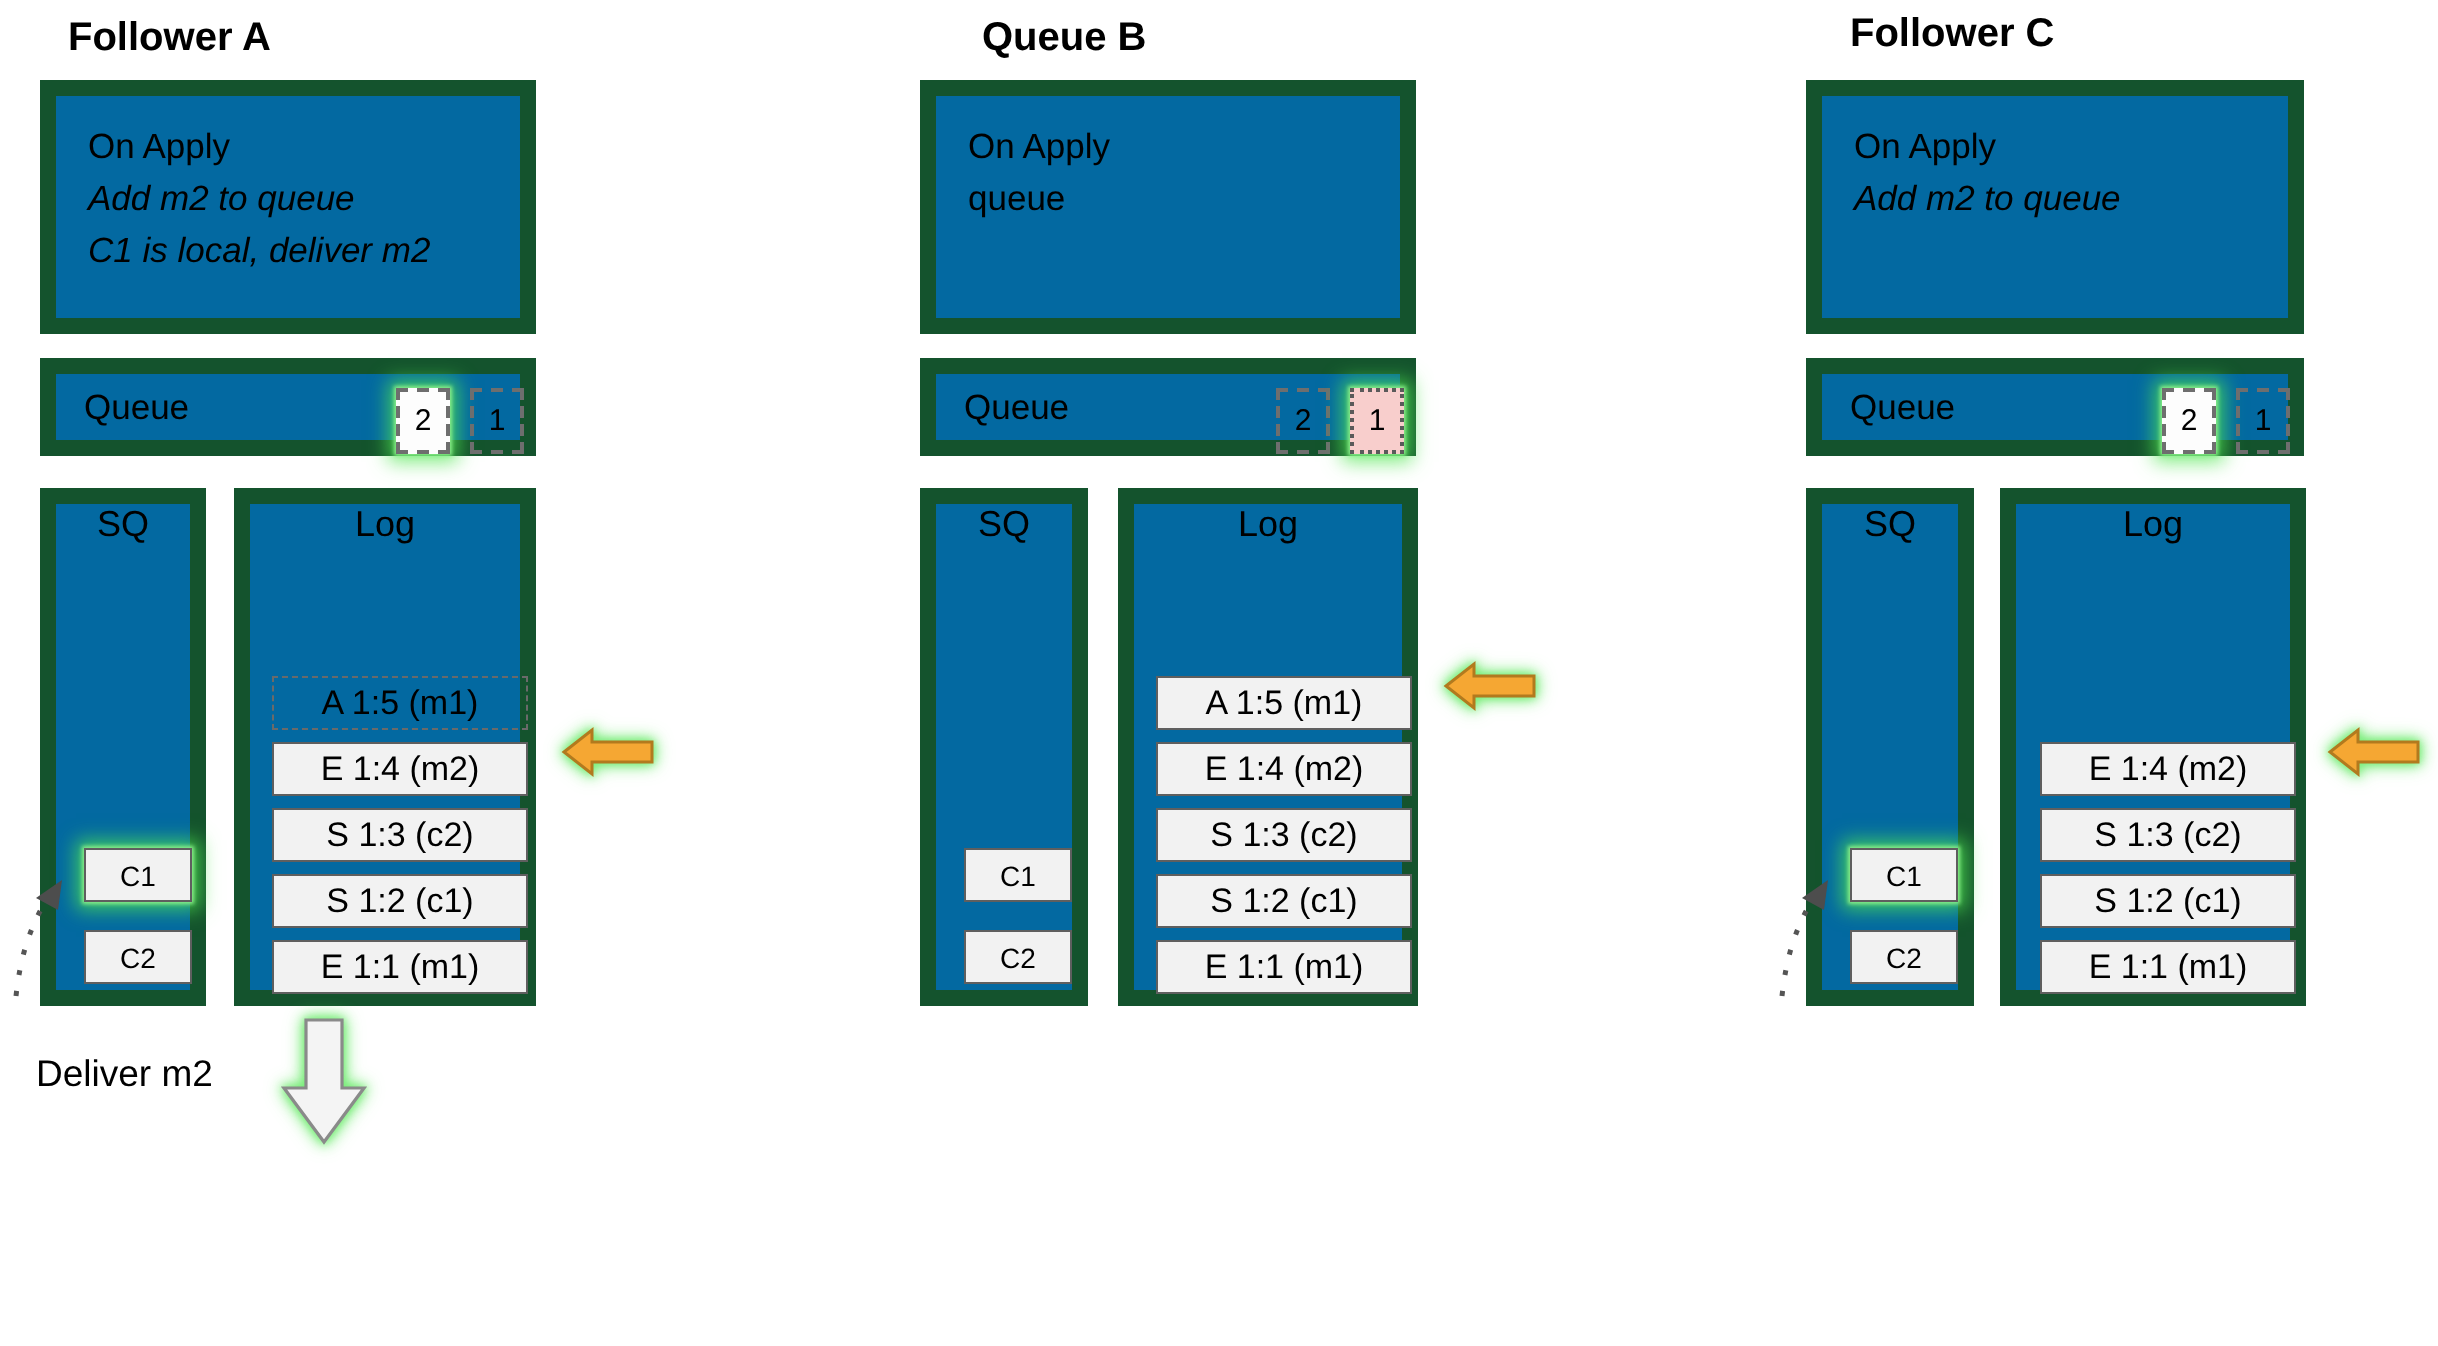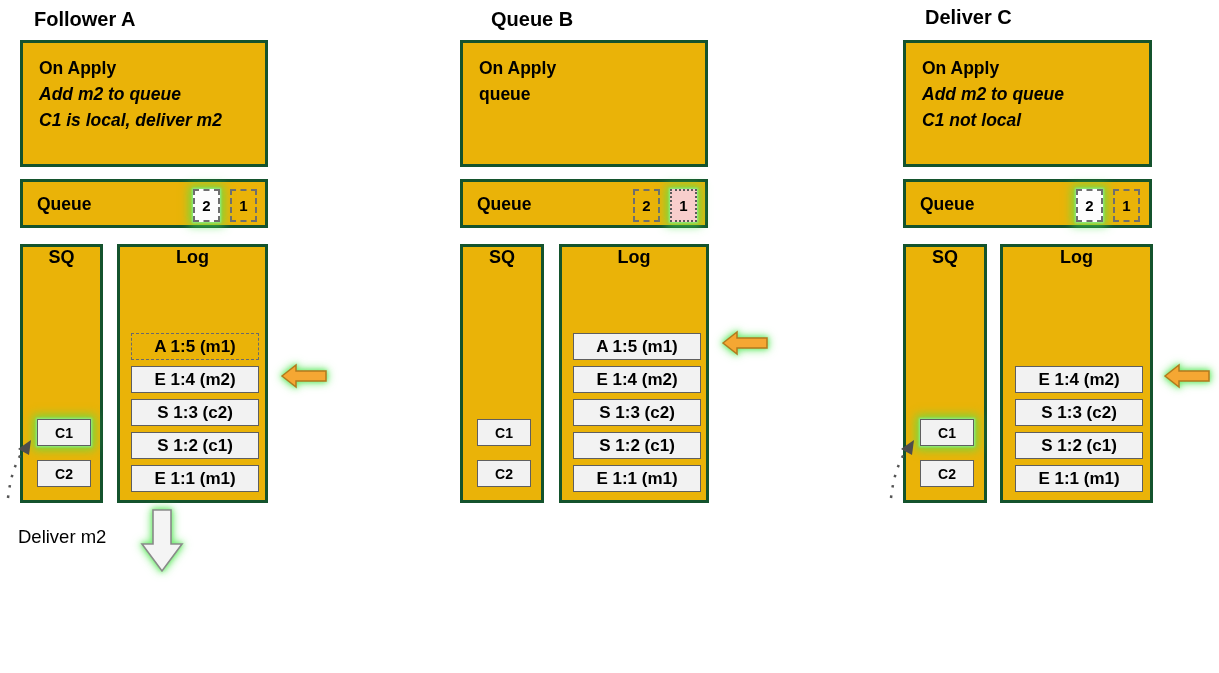--- a/index.html
+++ b/index.html
@@ -2,21 +2,21 @@
 <html><head>
 <meta charset="utf-8">
 <style>
   html,body{margin:0;padding:0;background:#fff;}
   #canvas{
     position:relative;width:1219px;height:589px;background:#ffffff;
     font-family:"Liberation Sans", sans-serif;color:#000;overflow:hidden;
   }
   *{box-sizing:border-box;}
   .col-title{position:absolute;font-size:20px;font-weight:bold;white-space:nowrap;}
-  .panel{position:absolute;background:#eab308;border:3px solid #14532d;font-weight:bold;}
+  .panel{position:absolute;background:#0369a1;border:8px solid #14532d;}
   .apply-box{padding:12px 16px;font-size:17.5px;line-height:26px;}
   .apply-line{white-space:nowrap;}
   .italic{font-style:italic;}
   .queue-label{position:absolute;left:14px;top:50%;transform:translateY(-50%);font-size:17.5px;}
   .qitem{
     position:absolute;top:7px;width:27px;height:33px;
     border:2px dashed #6e6e6e;display:flex;align-items:center;justify-content:center;
     font-size:15px;background:transparent;
   }
   .qitem.glow{box-shadow:0 0 2px 1px #8bf08b,0 0 9px 4px rgba(80,230,80,.75);background:#fdfdfd;}
@@ -120,26 +120,25 @@
     <div class="log-entry" style="left:11px;top:185px;">S 1:2 (c1)</div>
     <div class="log-entry" style="left:11px;top:218px;">E 1:1 (m1)</div>
   </div>
 
   <svg class="overlay green-glow-svg" style="left:721px;top:330px;" width="48" height="26">
     <polygon points="2,13 16,2 16,8 46,8 46,18 16,18 16,24" fill="#f5a733" stroke="#b27a1e" stroke-width="1.5"></polygon>
   </svg>
 
   <div class="node" style="left:592px;top:592px;">P</div>
 
-  <div class="col-title" style="left:925px;top:6px;">Deliver C</div>
+  <div class="col-title" style="left:925px;top:6px;">Follower C</div>
 
   <div class="panel apply-box" style="left:903px;top:40px;width:249px;height:127px;">
     <div class="apply-line">On Apply</div>
     <div class="apply-line italic">Add m2 to queue</div>
-    <div class="apply-line italic">C1 not local</div>
   </div>
 
   <div class="panel" style="left:903px;top:179px;width:249px;height:49px;">
     <span class="queue-label">Queue</span>
     <span class="qitem glow" style="left:170px;">2</span>
     <span class="qitem" style="left:207px;">1</span>
   </div>
 
   <div class="panel" style="left:903px;top:244px;width:84px;height:259px;">
     <div class="panel-label">SQ</div>

